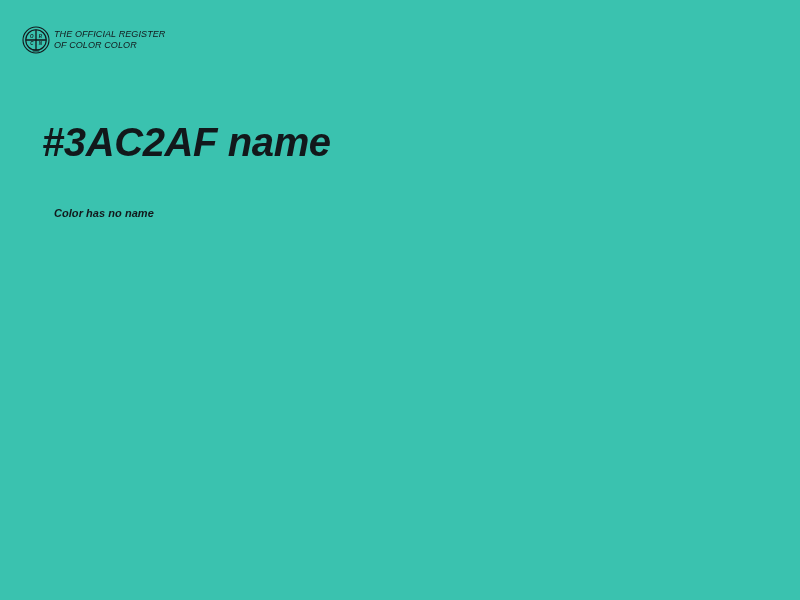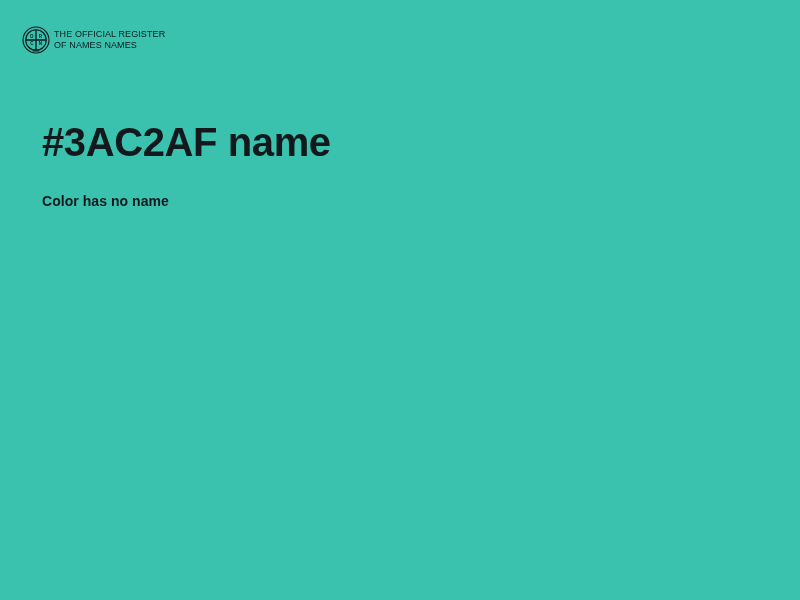--- a/index.html
+++ b/index.html
@@ -13,20 +13,21 @@
     font-family: "Liberation Sans", sans-serif;
     background: #3ac2af;
     color: #12181b;
     -webkit-font-smoothing: antialiased;
   }
   .page {
     position: relative;
     width: 676px;
     height: 600px;
     background: #3ac2af;
+    font-style: italic;
   }
 
   
   .brand {
     position: absolute;
     left: 22px;
     top: 26px;
     display: flex;
     align-items: flex-start;
   }
@@ -60,23 +61,23 @@
   .page-title {
     font-size: 40px;
     line-height: 44px;
     font-weight: 700;
     letter-spacing: -0.4px;
     color: #12181b;
     margin: 0;
     white-space: nowrap;
   }
   .page-subtitle {
-    margin: 0;
+    margin: 12px;
     padding-top: 31px;
-    font-size: 14px;
+    font-size: 11px;
     line-height: 12px;
     font-weight: 700;
     letter-spacing: 0.05px;
     color: #12181b;
     white-space: nowrap;
   }
 </style>
 </head>
 <body style="background: rgb(58, 194, 175);">
 
@@ -93,21 +94,21 @@
         <text x="36.5" y="23.5" font-family="Liberation Sans, sans-serif" font-size="9" font-weight="700" fill="#12181b" stroke="none" text-anchor="middle">R</text>
         <text x="19.5" y="38.5" font-family="Liberation Sans, sans-serif" font-size="9" font-weight="700" fill="#12181b" stroke="none" text-anchor="middle">C</text>
         <text x="36.5" y="38.5" font-family="Liberation Sans, sans-serif" font-size="9" font-weight="700" fill="#12181b" stroke="none" text-anchor="middle">N</text>
         <path d="M20 47.5 L36 47.5" stroke-width="1.6"></path>
         <path d="M21.5 50.5 L34.5 50.5" stroke-width="1.2"></path>
       </svg>
     </span>
 
     <span class="brand-words">
       <span class="brand-line">THE OFFICIAL REGISTER</span>
-      <span class="brand-line">OF NAMES NAMES</span>
+      <span class="brand-line">OF COLOR COLOR</span>
     </span>
 
   </div>
 
   <div class="main">
     <h1 class="page-title">#3AC2AF name</h1>
     <p class="page-subtitle">Color has no name</p>
   </div>
 
 </div>

